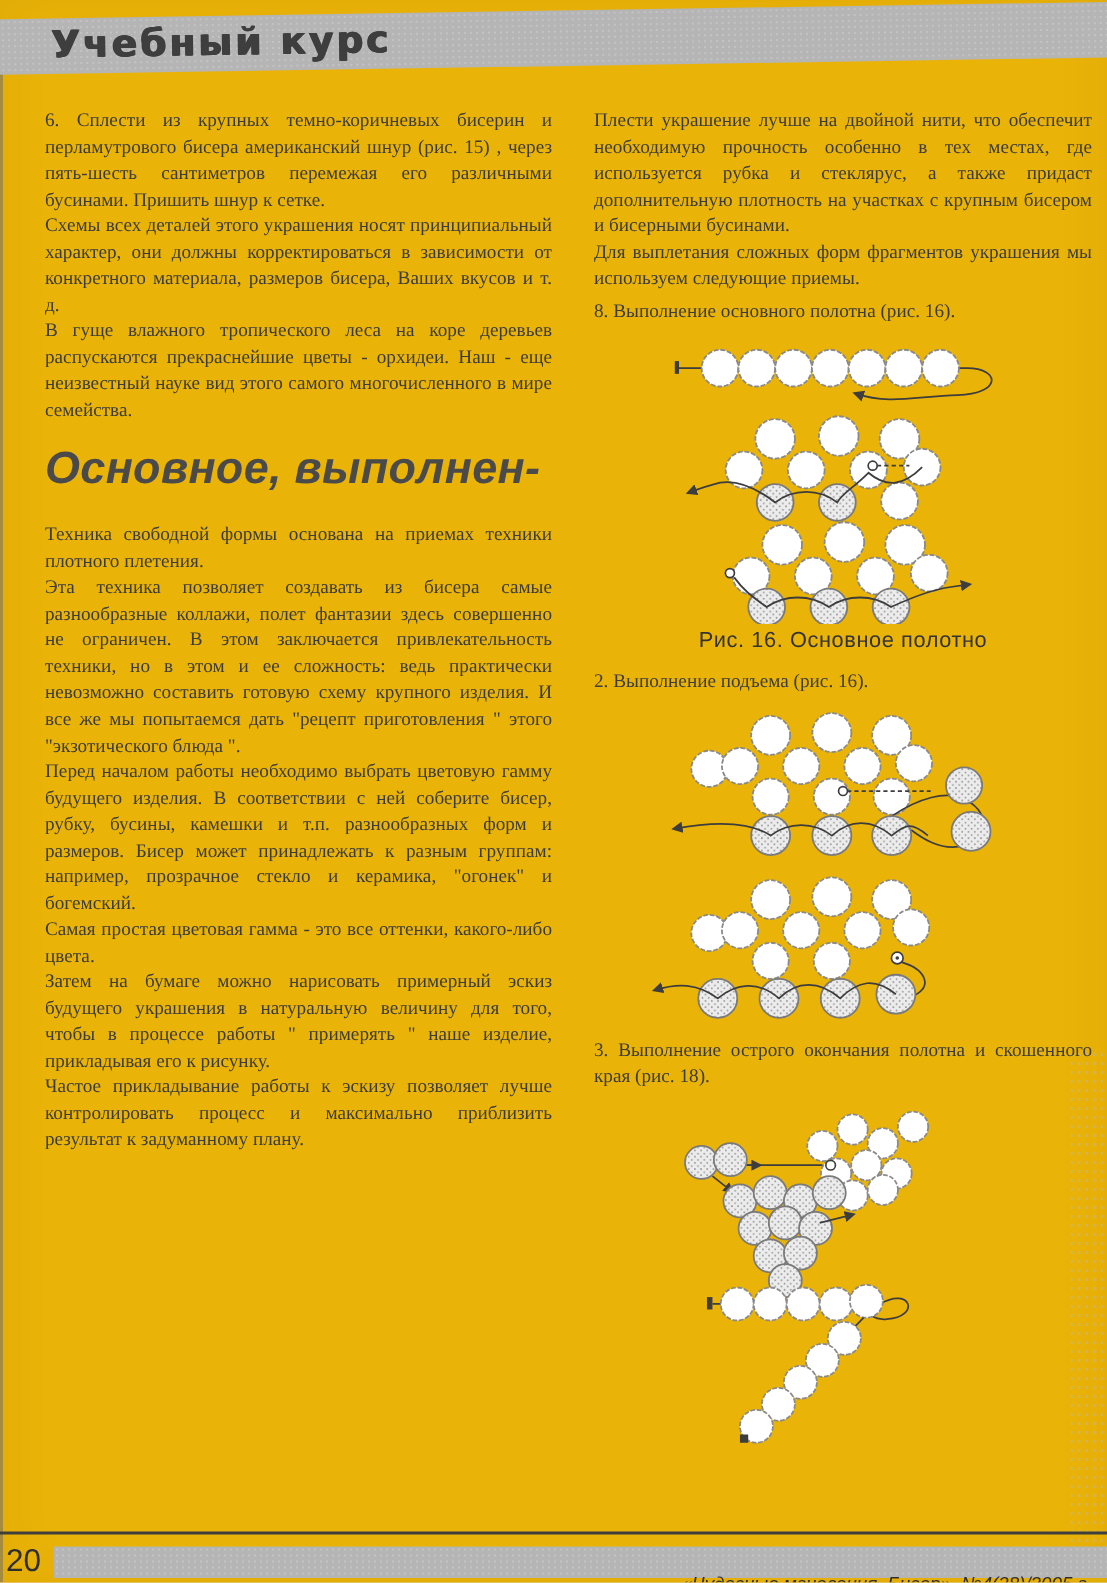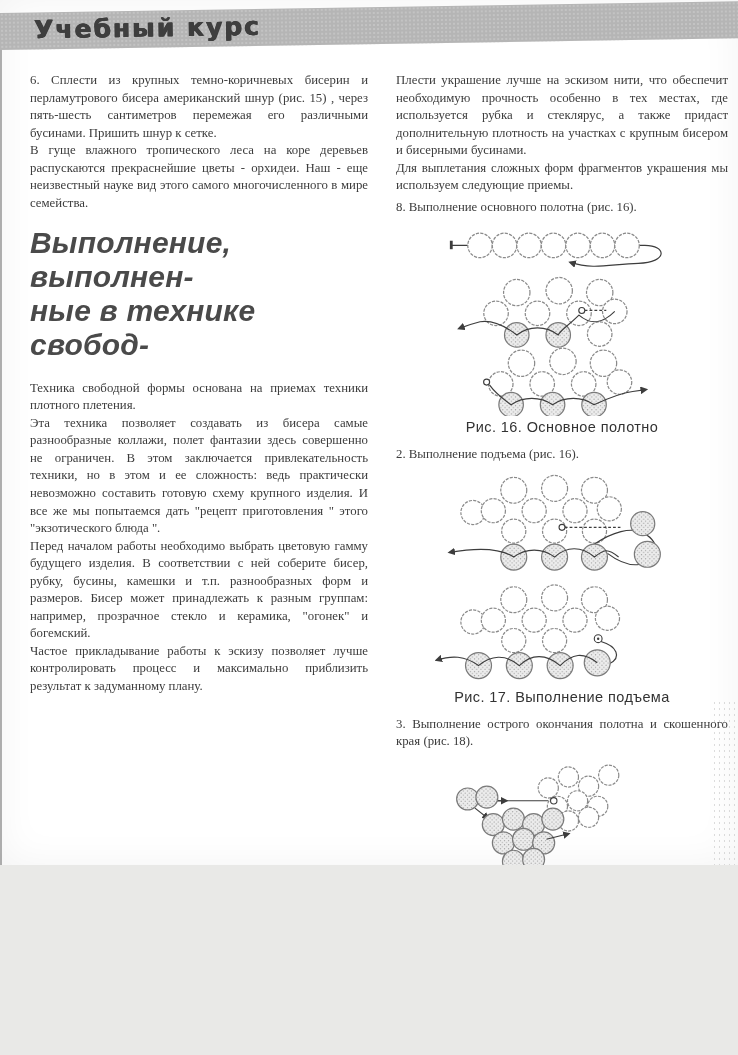--- a/index.html
+++ b/index.html
@@ -1,17 +1,17 @@
 <!DOCTYPE html>
 <html><head>
 <meta charset="utf-8">
 <style>
   html,body{margin:0;padding:0;}
   body{background:#e9e9e7;font-family:"Liberation Serif",serif;}
-  .page{position:relative;width:738px;height:865px;background:#ffffff;overflow:hidden;
+  .page{position:relative;width:738px;height:1055px;background:#eab308;overflow:hidden;
         box-shadow:inset 0 0 40px rgba(0,0,0,0.05);}
   .edge-line{position:absolute;left:0;top:34px;bottom:0;width:2px;background:#6f6f6f;opacity:.55;}
   .scan-noise{position:absolute;right:0;top:700px;bottom:0;width:26px;opacity:.5;
         background-image:radial-gradient(#b9b9b9 0.8px, transparent 0.9px);background-size:5px 6px;}
   .banner{position:absolute;top:7px;left:-8px;width:104%;height:37px;background:#b5b5b5;
         transform:rotate(-0.9deg);
         background-image:radial-gradient(#c3c3c3 0.9px, transparent 1px);background-size:4px 4px;}
   .banner-title{display:inline-block;margin:3px 0 0 42px;font-family:"DejaVu Sans",sans-serif;
         font-weight:bold;font-size:25px;color:#3e3e3e;letter-spacing:2px;
         text-shadow:0.6px 0 0 #3e3e3e,-0.4px 0 0 #3e3e3e;}
@@ -60,35 +60,37 @@
 <div class="page">
   <div class="edge-line"></div>
   <div class="scan-noise"></div>
 
   <div class="banner">
     <span class="banner-title">Учебный курс</span>
   </div>
 
   <div class="col col-left">
     <p>6. Сплести из крупных темно-коричневых бисерин и перламутрового бисера американский шнур (рис. 15) , через пять-шесть сантиметров перемежая его различными бусинами. Пришить шнур к сетке.</p>
+    <p>Схемы всех деталей этого украшения носят принципиальный характер, они должны корректироваться в зависимости от конкретного материала, размеров бисера, Ваших вкусов и т. д.</p>
     <p>В гуще влажного тропического леса на коре деревьев распускаются прекраснейшие цветы - орхидеи. Наш - еще неизвестный науке вид этого самого многочисленного в мире семейства.</p>
 
     <h1 class="section-heading">
-      <span>Выполнение, выполнен-</span>
-      <span>ные в технике свобод-</span>
+      <span>Основное, выполнен-</span>
     </h1>
 
     <p>Техника свободной формы основана на приемах техники плотного плетения.</p>
     <p>Эта техника позволяет создавать из бисера самые разнообразные коллажи, полет фантазии здесь совершенно не ограничен. В этом заключается привлекательность техники, но в этом и ее сложность: ведь практически невозможно составить готовую схему крупного изделия. И все же мы попытаемся дать "рецепт приготовления " этого "экзотического блюда ".</p>
     <p>Перед началом работы необходимо выбрать цветовую гамму будущего изделия. В соответствии с ней соберите бисер, рубку, бусины, камешки и т.п. разнообразных форм и размеров. Бисер может принадлежать к разным группам: например, прозрачное стекло и керамика, "огонек" и богемский.</p>
+    <p>Самая простая цветовая гамма - это все оттенки, какого-либо цвета.</p>
+    <p>Затем на бумаге можно нарисовать примерный эскиз будущего украшения в натуральную величину для того, чтобы в процессе работы " примерять " наше изделие, прикладывая его к рисунку.</p>
     <p>Частое прикладывание работы к эскизу позволяет лучше контролировать процесс и максимально приблизить результат к задуманному плану.</p>
   </div>
 
   <div class="col col-right">
-    <p>Плести украшение лучше на эскизом нити, что обеспечит необходимую прочность особенно в тех местах, где используется рубка и стеклярус, а также придаст дополнительную плотность на участках с крупным бисером и бисерными бусинами.</p>
+    <p>Плести украшение лучше на двойной нити, что обеспечит необходимую прочность особенно в тех местах, где используется рубка и стеклярус, а также придаст дополнительную плотность на участках с крупным бисером и бисерными бусинами.</p>
     <p>Для выплетания сложных форм фрагментов украшения мы используем следующие приемы.</p>
     <p class="step">8. Выполнение основного полотна (рис. 16).</p>
 
     <figure>
       <svg class="fig-svg" width="330" height="196" viewBox="0 0 330 208">
 
         <rect x="46" y="22" width="3" height="9" fill="#3d3d3d"></rect>
         <path class="thread" d="M48 27 H 253 C 276 27 278 45 246 46 C 216 47 198 53 174 45" marker-end="url(#arr)"></path>
         <circle class="bead" cx="78" cy="27" r="13"></circle>
           <circle class="bead" cx="104" cy="27" r="13"></circle>
@@ -166,21 +168,20 @@
           <circle class="bead" cx="157" cy="186" r="13"></circle>
         <circle class="ring" cx="204" cy="184" r="4.2"></circle>
           <circle cx="204" cy="184" r="1.3" fill="#3d3d3d"></circle>
         <path class="thread" d="M207 187 C 224 192 230 204 216 211"></path>
         <circle class="bead shaded" cx="75" cy="213" r="14"></circle>
           <circle class="bead shaded" cx="119" cy="213" r="14"></circle>
           <circle class="bead shaded" cx="163" cy="213" r="14"></circle>
           <circle class="bead shaded" cx="203" cy="210" r="14"></circle>
         <path class="thread" d="M203 210 C 188 198 176 200 163 213 C 148 200 132 200 119 213 C 104 200 88 202 75 213 C 60 202 46 202 30 207" marker-end="url(#arr)"></path>
       </svg>
-      <figcaption>Рис.  17. Выполнение подъема</figcaption>
     </figure>
 
     <p class="step">3. Выполнение острого окончания полотна и скошенного края (рис. 18).</p>
 
     <figure>
       <svg class="fig-svg" width="330" height="240" viewBox="0 0 330 262">
 
         <circle class="bead" cx="150" cy="36" r="11"></circle>
           <circle class="bead" cx="172" cy="24" r="11"></circle>
         <circle class="bead" cx="194" cy="34" r="11"></circle>

